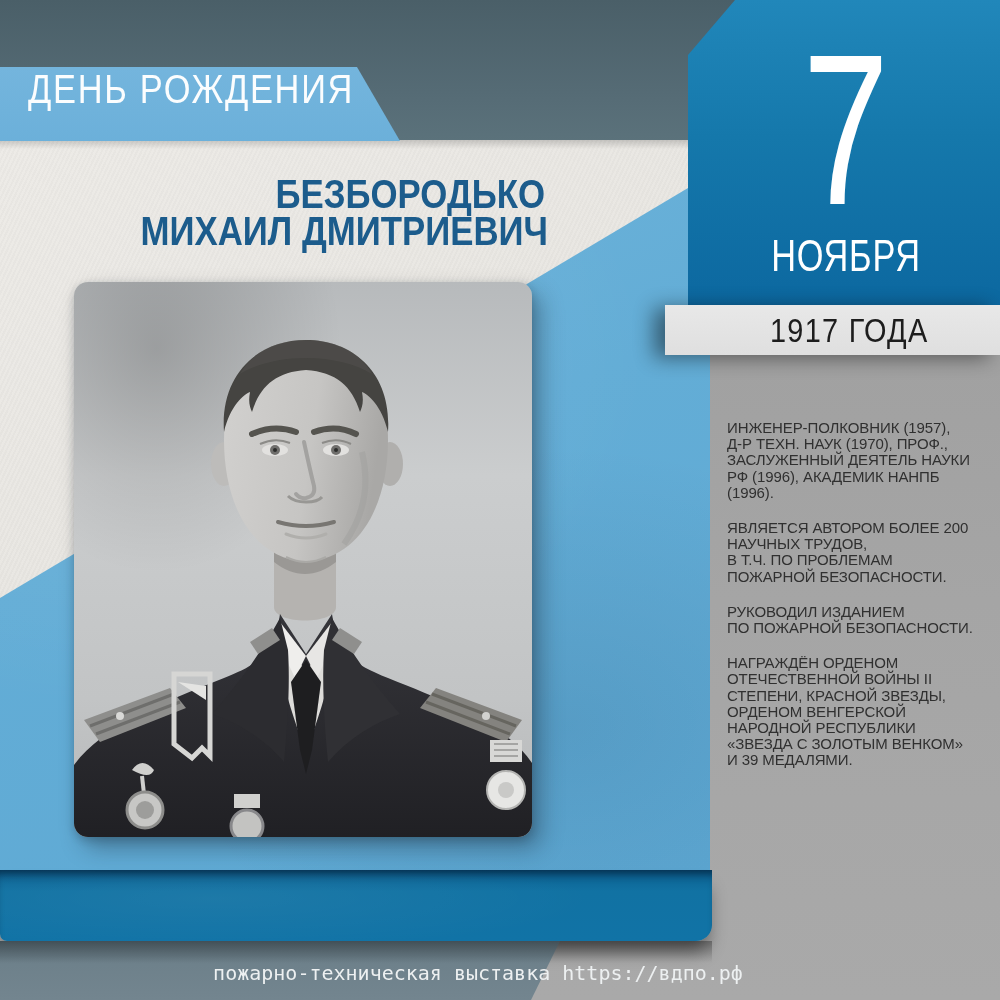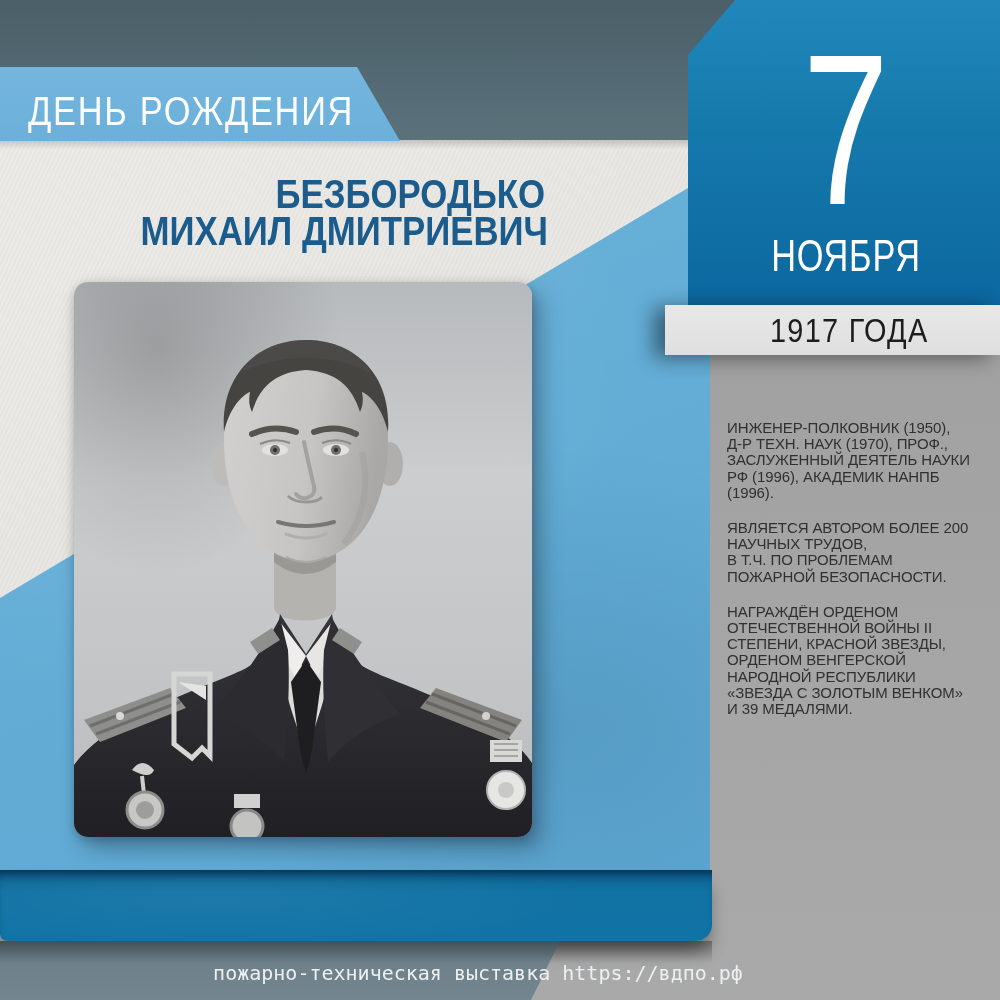--- a/index.html
+++ b/index.html
@@ -44,21 +44,21 @@
     clip-path:polygon(0 0,560px 0,531px 59px,0 59px);
     background:linear-gradient(180deg,#5f727c 0%,#6e818b 40%,#73858f 100%);}
   .strip-shadow{left:0;top:941px;width:712px;height:22px;
     background:linear-gradient(180deg,rgba(0,0,0,.30),rgba(0,0,0,0));}
 
   
   .banner-dr{left:0;top:67px;width:400px;height:88px;
     clip-path:polygon(0 0,357px 0,400px 74px,0 74px);
     background:linear-gradient(180deg,#74b5dd 0%,#6aafd9 100%);
     filter:drop-shadow(0 5px 7px rgba(20,40,60,.30));
-    display:flex;align-items:center;}
+    display:flex;align-items:flex-start;}
   .banner-dr span{display:inline-block;color:#fbfdfe;font-size:40px;font-weight:400;
     letter-spacing:2px;margin-left:28px;transform:scaleX(.86);transform-origin:0 50%;
     white-space:nowrap;}
 
   
   .name{left:80px;top:176px;width:465px;text-align:right;color:#1c5c8c;
     font-size:40px;font-weight:700;line-height:37px;letter-spacing:0;
     transform:scaleX(.87);transform-origin:100% 0;white-space:nowrap;}
   .name span{display:block;}
 
@@ -220,29 +220,31 @@
   <div class="abs panel-blue">
     <div class="num7">7</div>
     <div class="month">НОЯБРЯ</div>
   </div>
 
   <div class="abs banner-1917">
     <span>1917 ГОДА</span>
   </div>
 
   <div class="abs bio">
-    <p>ИНЖЕНЕР-ПОЛКОВНИК (1950),
+    <p>ИНЖЕНЕР-ПОЛКОВНИК (1957),
 Д-Р ТЕХН. НАУК (1970), ПРОФ.,
 ЗАСЛУЖЕННЫЙ ДЕЯТЕЛЬ НАУКИ
 РФ (1996), АКАДЕМИК НАНПБ
 (1996).</p>
     <p>ЯВЛЯЕТСЯ АВТОРОМ БОЛЕЕ 200
 НАУЧНЫХ ТРУДОВ,
 В Т.Ч. ПО ПРОБЛЕМАМ
 ПОЖАРНОЙ БЕЗОПАСНОСТИ.</p>
+    <p>РУКОВОДИЛ ИЗДАНИЕМ
+ПО ПОЖАРНОЙ БЕЗОПАСНОСТИ.</p>
     <p>НАГРАЖДЁН ОРДЕНОМ
 ОТЕЧЕСТВЕННОЙ ВОЙНЫ II
 СТЕПЕНИ, КРАСНОЙ ЗВЕЗДЫ,
 ОРДЕНОМ ВЕНГЕРСКОЙ
 НАРОДНОЙ РЕСПУБЛИКИ
 «ЗВЕЗДА С ЗОЛОТЫМ ВЕНКОМ»
 И 39 МЕДАЛЯМИ.</p>
   </div>
 
   <div class="abs footer">пожарно-техническая выставка https://вдпо.рф</div>

